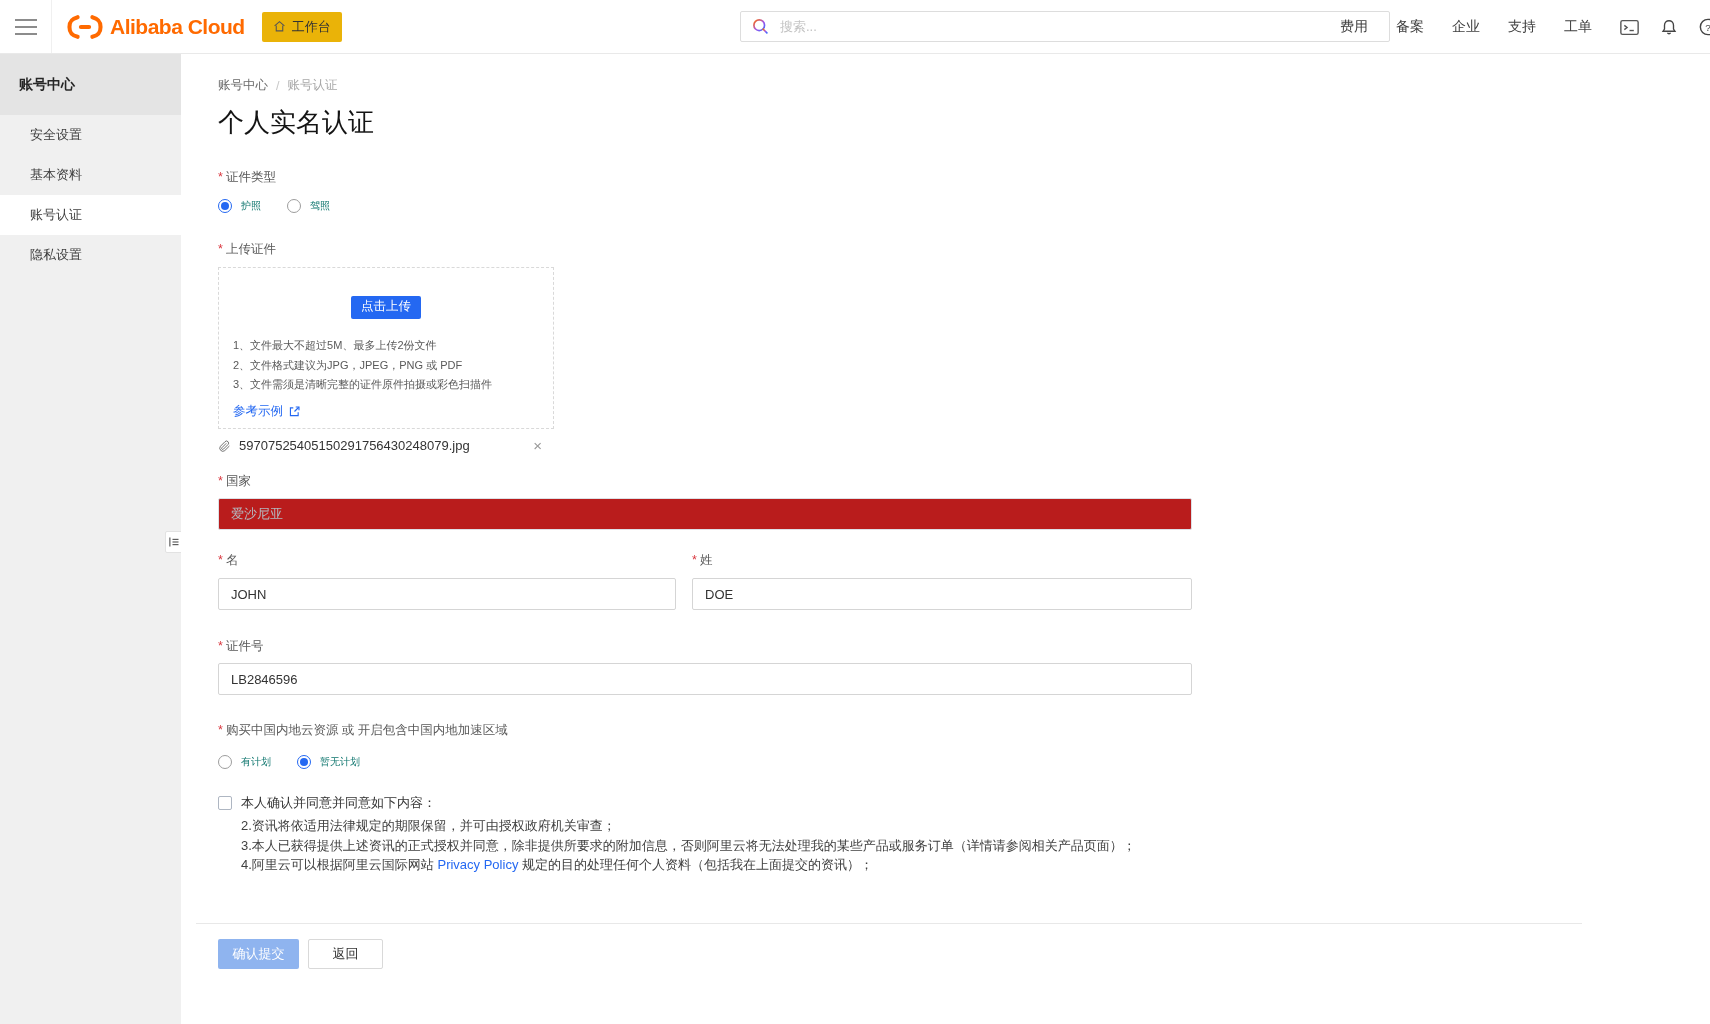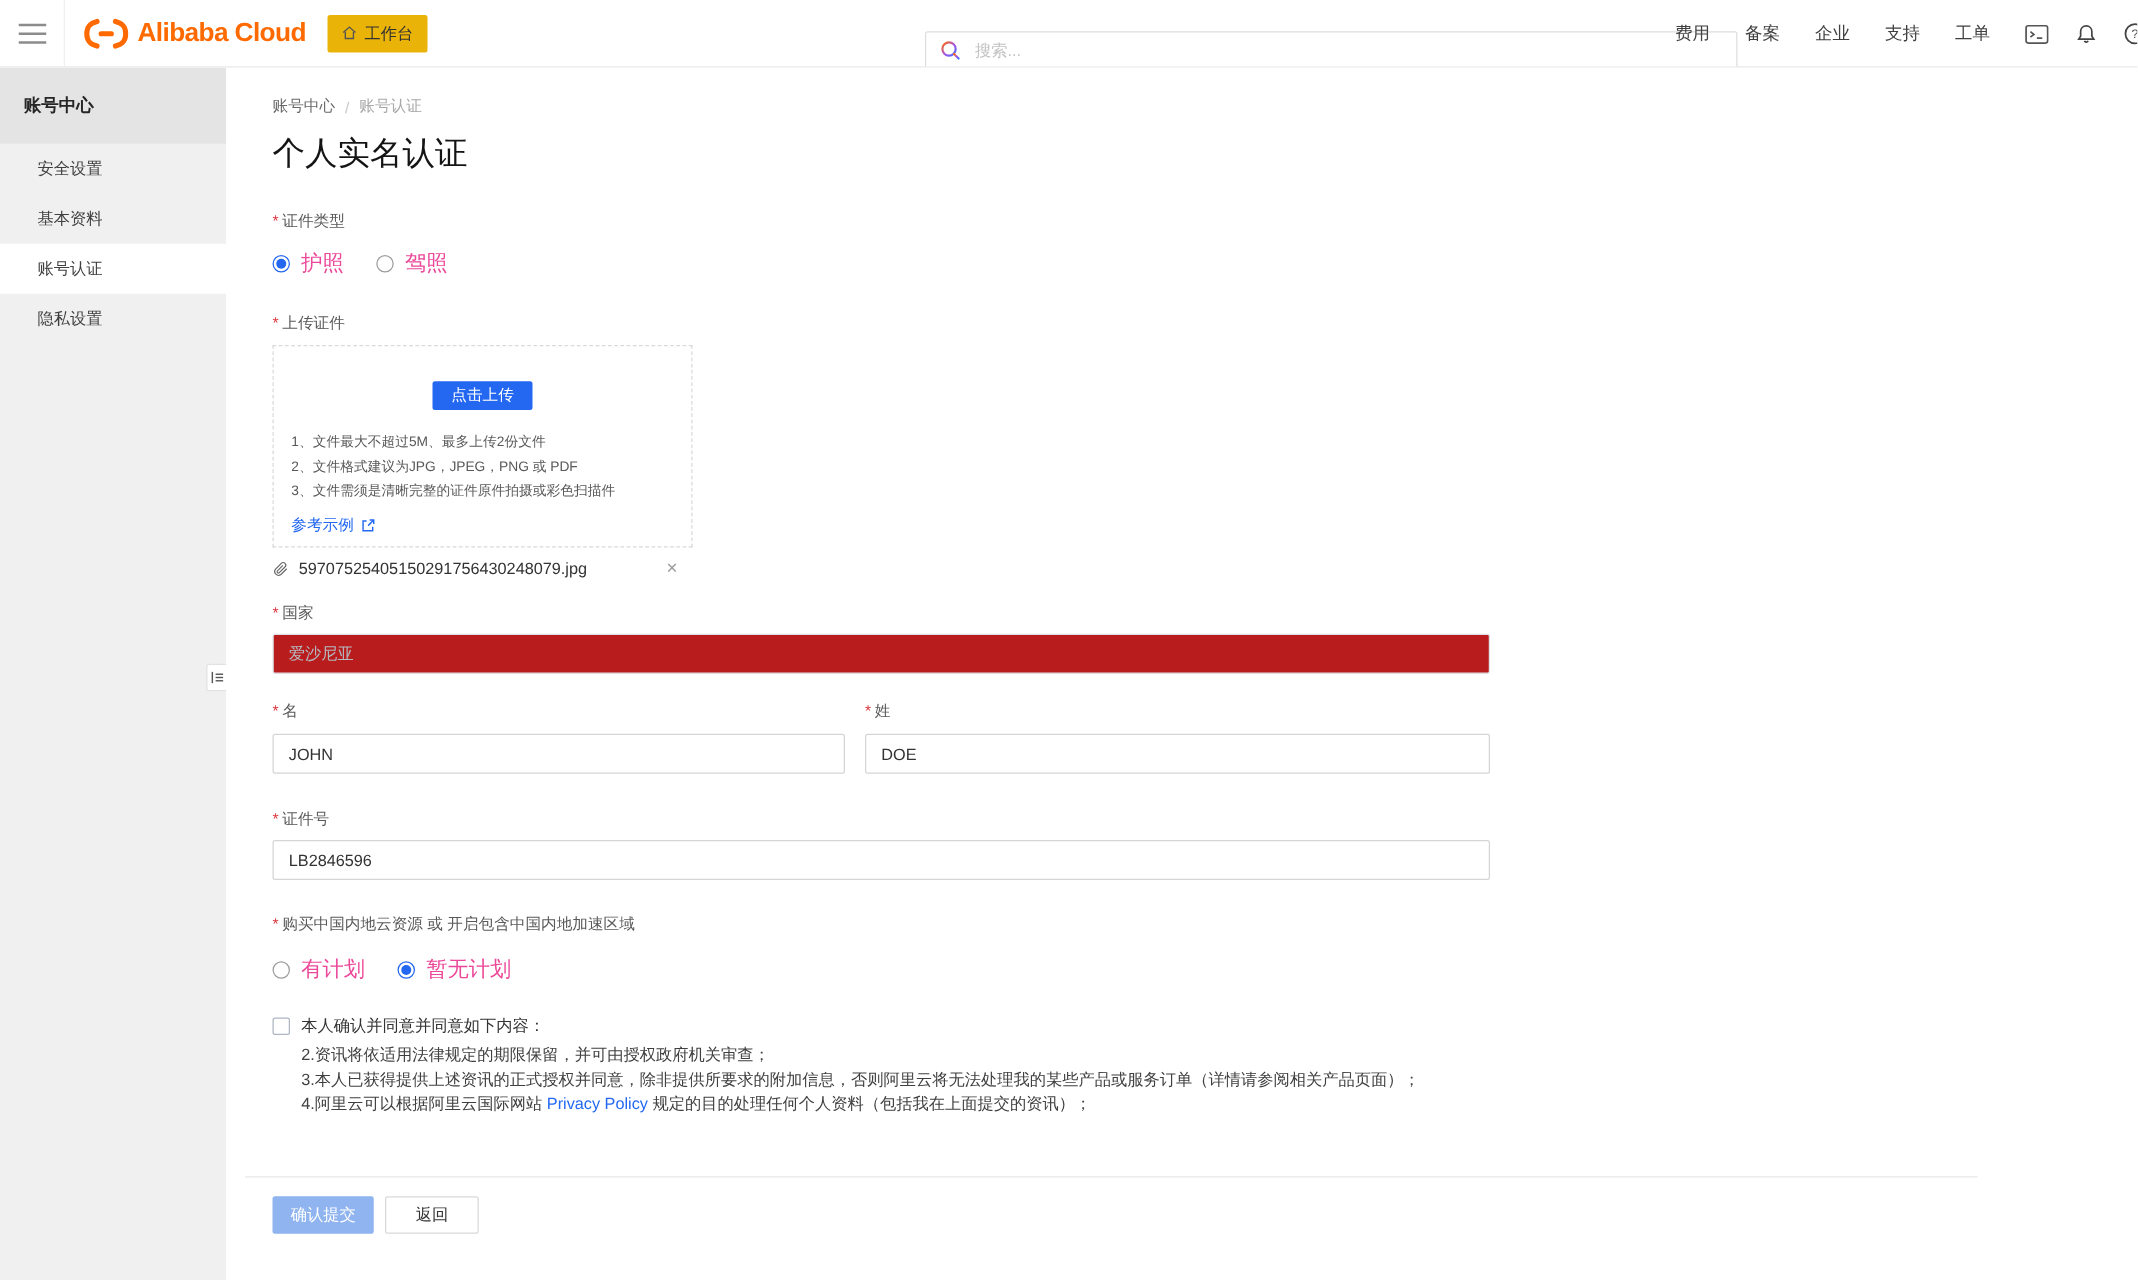--- a/index.html
+++ b/index.html
@@ -19,21 +19,21 @@
   .hamburger i { display:block; height:2px; background:#8c8c8c; margin:5px 0; }
   .hdr-sep { width:1px; height:54px; background:#f0f0f0; margin-left:14px; }
   .logo { display:flex; align-items:center; margin-left:15px; gap:7px; cursor:pointer; }
   .logo-text { color:#FF6A00; font-size:21px; font-weight:bold; letter-spacing:-0.5px; }
   .workbench {
     margin-left:17px; height:30px; background:#eab308; border-radius:2px;
     display:flex; align-items:center; gap:6px; padding:0 11px;
     font-size:13px; color:#333; cursor:pointer;
   }
   .search {
-    position:absolute; left:740px; top:25px; width:650px; height:31px;
+    position:absolute; left:740px; top:11px; width:650px; height:31px;
     border:1px solid #ddd; border-radius:2px;
     display:flex; align-items:center; padding:0 11px; gap:9px; background:#fff;
   }
   .search input { border:none; outline:none; flex:1; font-size:13px; color:#333; font-family:inherit; background:transparent; }
   .search input::placeholder { color:#c2c2c2; }
   .hdr-right { position:absolute; right:0; top:0; height:54px; display:flex; align-items:center; }
   .hlink { font-size:14px; color:#404040; margin-right:28px; cursor:pointer; white-space:nowrap;text-align:center; }
   .hicon { margin-right:21px; display:flex; align-items:center; cursor:pointer; }
   .hicon.help { margin-right:-7px; }
 
@@ -62,30 +62,30 @@
   .flabel { font-size:12.5px; color:#595959; }
   .req { color:#d9363e; margin-right:3px; }
   .lbl-doc { margin-top:31px; }
   .lbl-upload { margin-top:28px; }
   .lbl-country { margin-top:20px; }
   .lbl-id { margin-top:28px; }
   .lbl-plan { margin-top:27px; color:#595959; }
 
   .radio-row { margin-top:13px; display:flex; align-items:center; }
   .radio-row2 { margin-top:16px; }
-  .radio-opt { display:flex; align-items:center; gap:9px; font-size:17px; color:#ec4899; cursor:pointer; margin-right:26px; }
+  .radio-opt { display:flex; align-items:center; gap:9px; font-size:10px; color:#0f766e; cursor:pointer; margin-right:26px; }
   .radio { width:14px; height:14px; border:1px solid #9d9d9d; border-radius:50%; position:relative; background:#fff; flex:none; }
   .radio.sel { border-color:#2468F2; }
   .radio.sel::after { content:""; position:absolute; left:2px; top:2px; right:2px; bottom:2px; border-radius:50%; background:#2468F2; }
 
   .upload-box { margin-top:9px; width:336px; height:162px; border:1px dashed #d9d9d9; background:#fff; padding-top:28px; }
   .upload-btn {
-    display:block; margin:0 auto; width:80px; height:23px; background:#2468F2; color:#fff;
+    display:block; margin:0 auto; width:70px; height:23px; background:#2468F2; color:#fff;
     font-size:12.5px; border:none; border-radius:2px; line-height:23px; text-align:center;
-    cursor:pointer; padding:0; font-family:Liberation Sans, sans-serif;
+    cursor:pointer; padding:0; font-family:Liberation Mono, monospace;
   }
   .upload-rules { margin:17px 0 0 14px; font-size:11px; color:#595959; line-height:19.5px; }
   .example-link { margin:8px 0 0 14px; display:flex; align-items:center; gap:5px; color:#2468F2; font-size:12.5px; cursor:pointer; width:fit-content; }
 
   .file-row { margin-top:9px; width:336px; display:flex; align-items:center; gap:8px; font-size:13px; color:#333; }
   .file-close { margin-left:auto; margin-right:12px; color:#999; font-size:15px; line-height:1; cursor:pointer; }
 
   .input {
     display:block; height:32px; border:1px solid #d5d5d5; border-radius:2px;
     padding:0 12px; font-size:13px; color:#333; font-family:inherit; outline:none; background:#fff;

